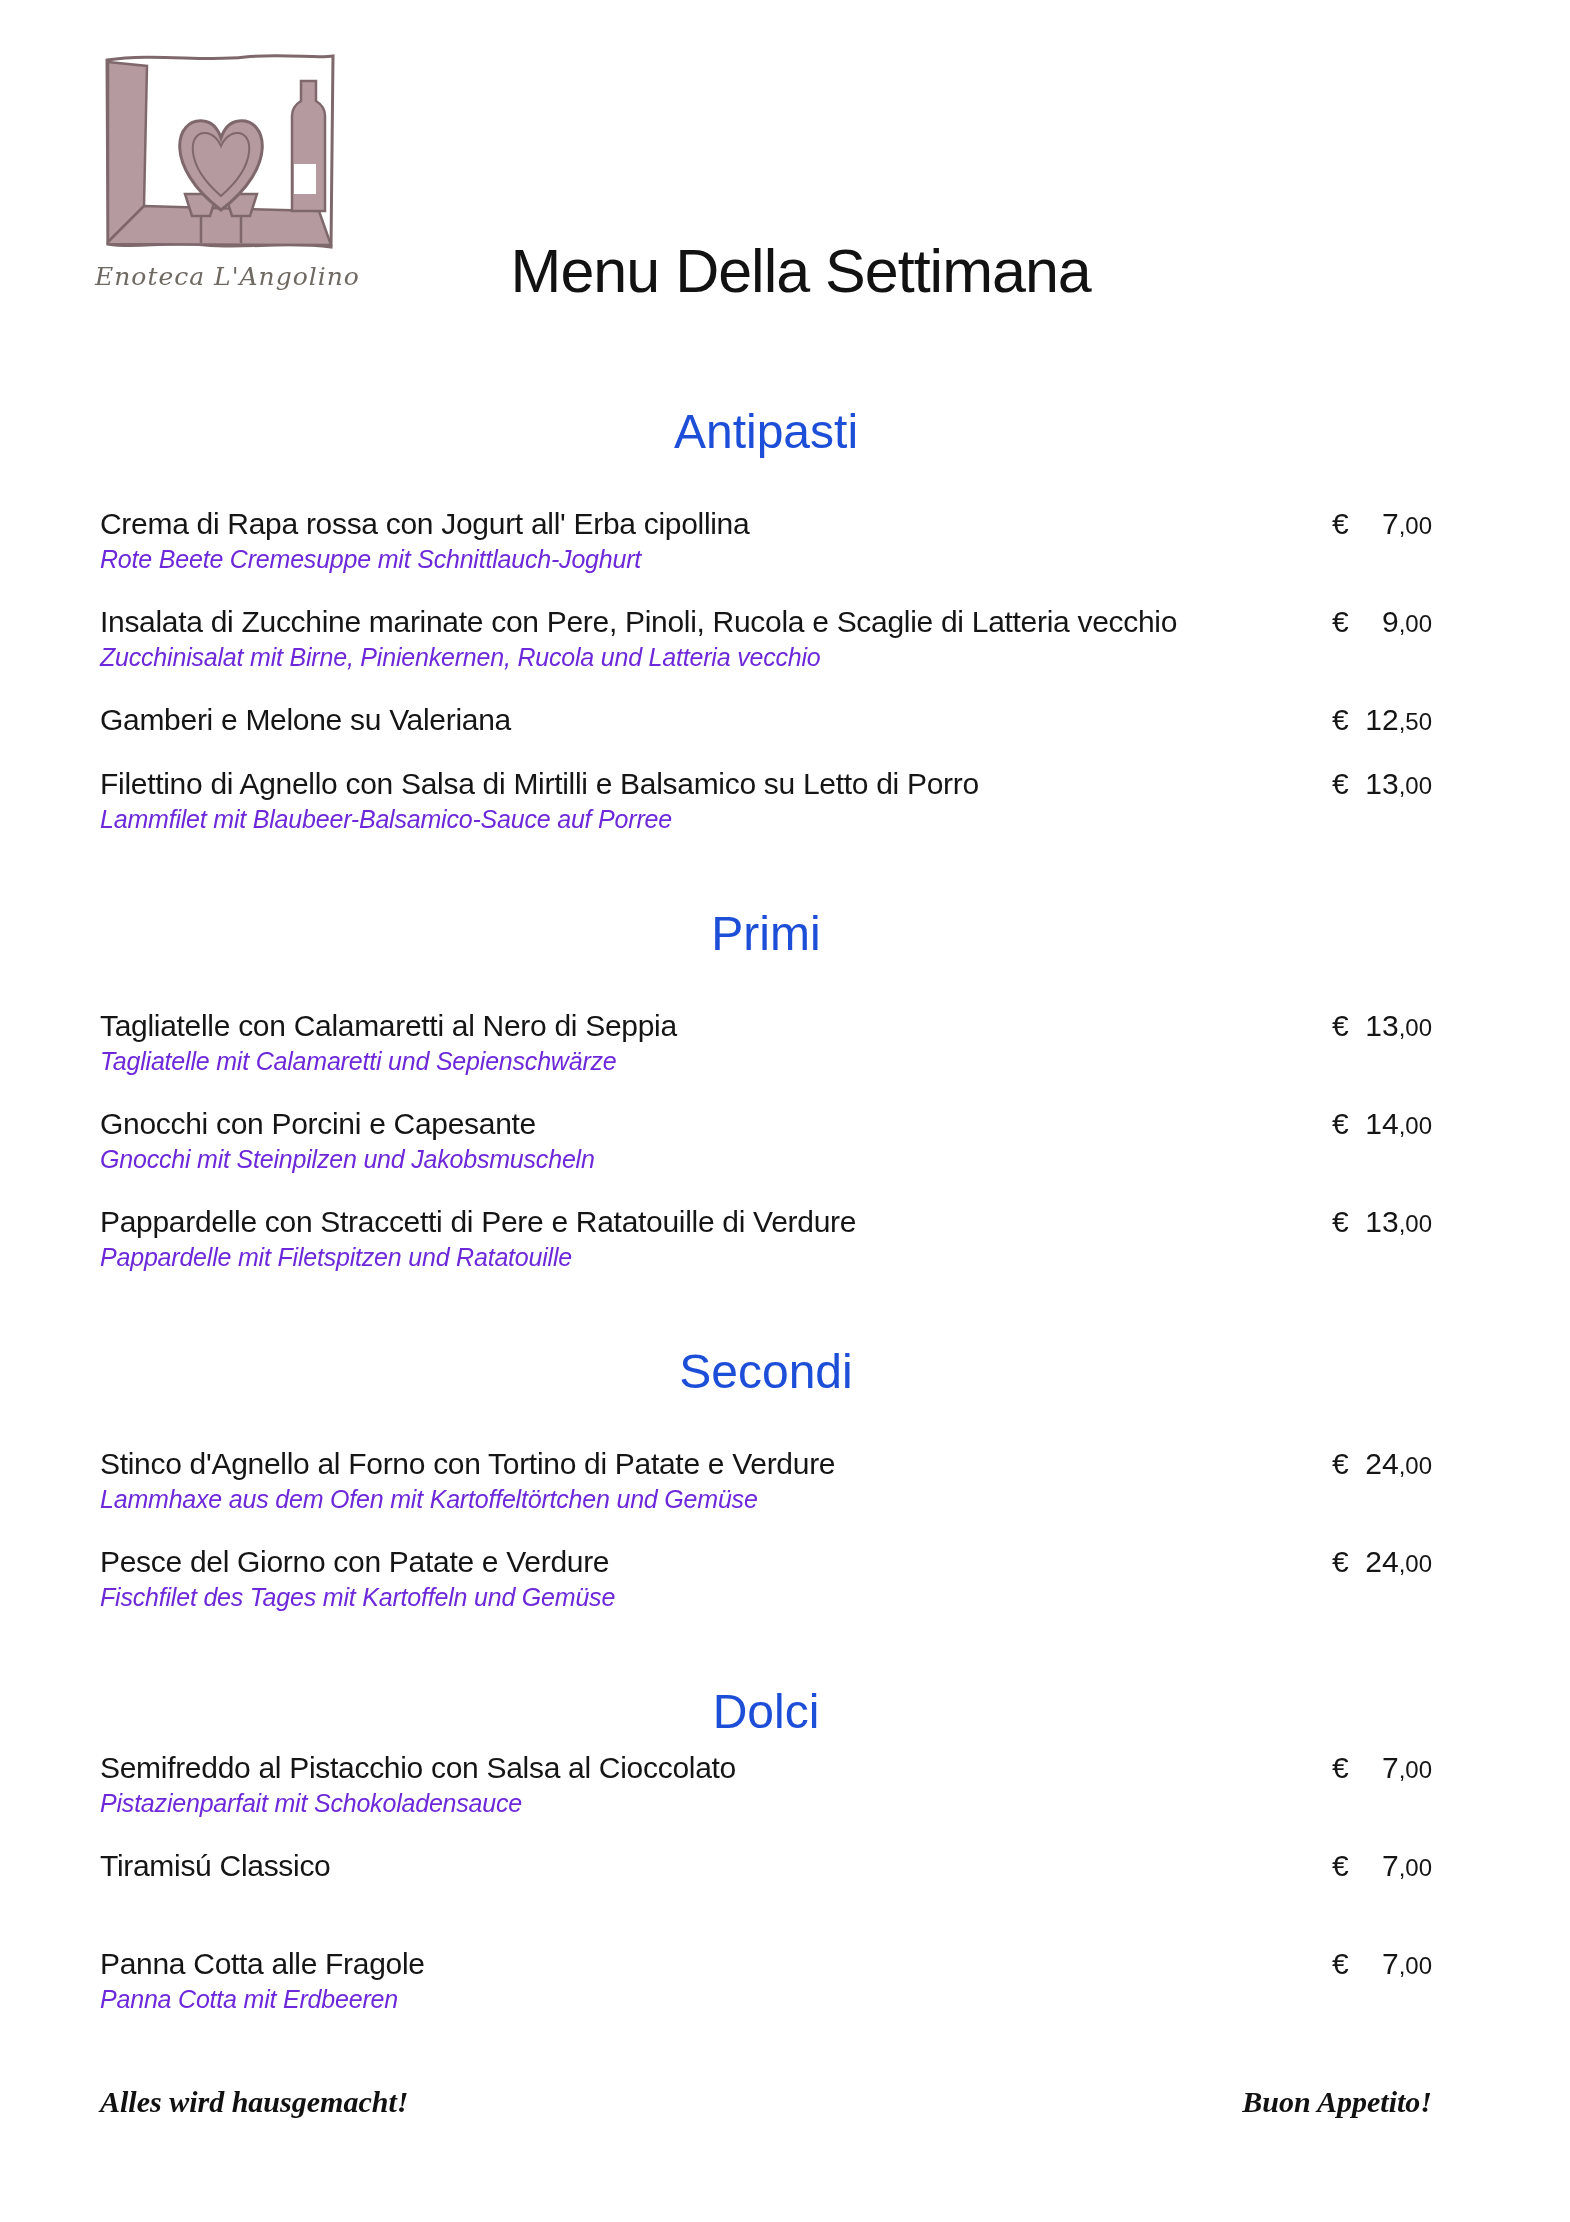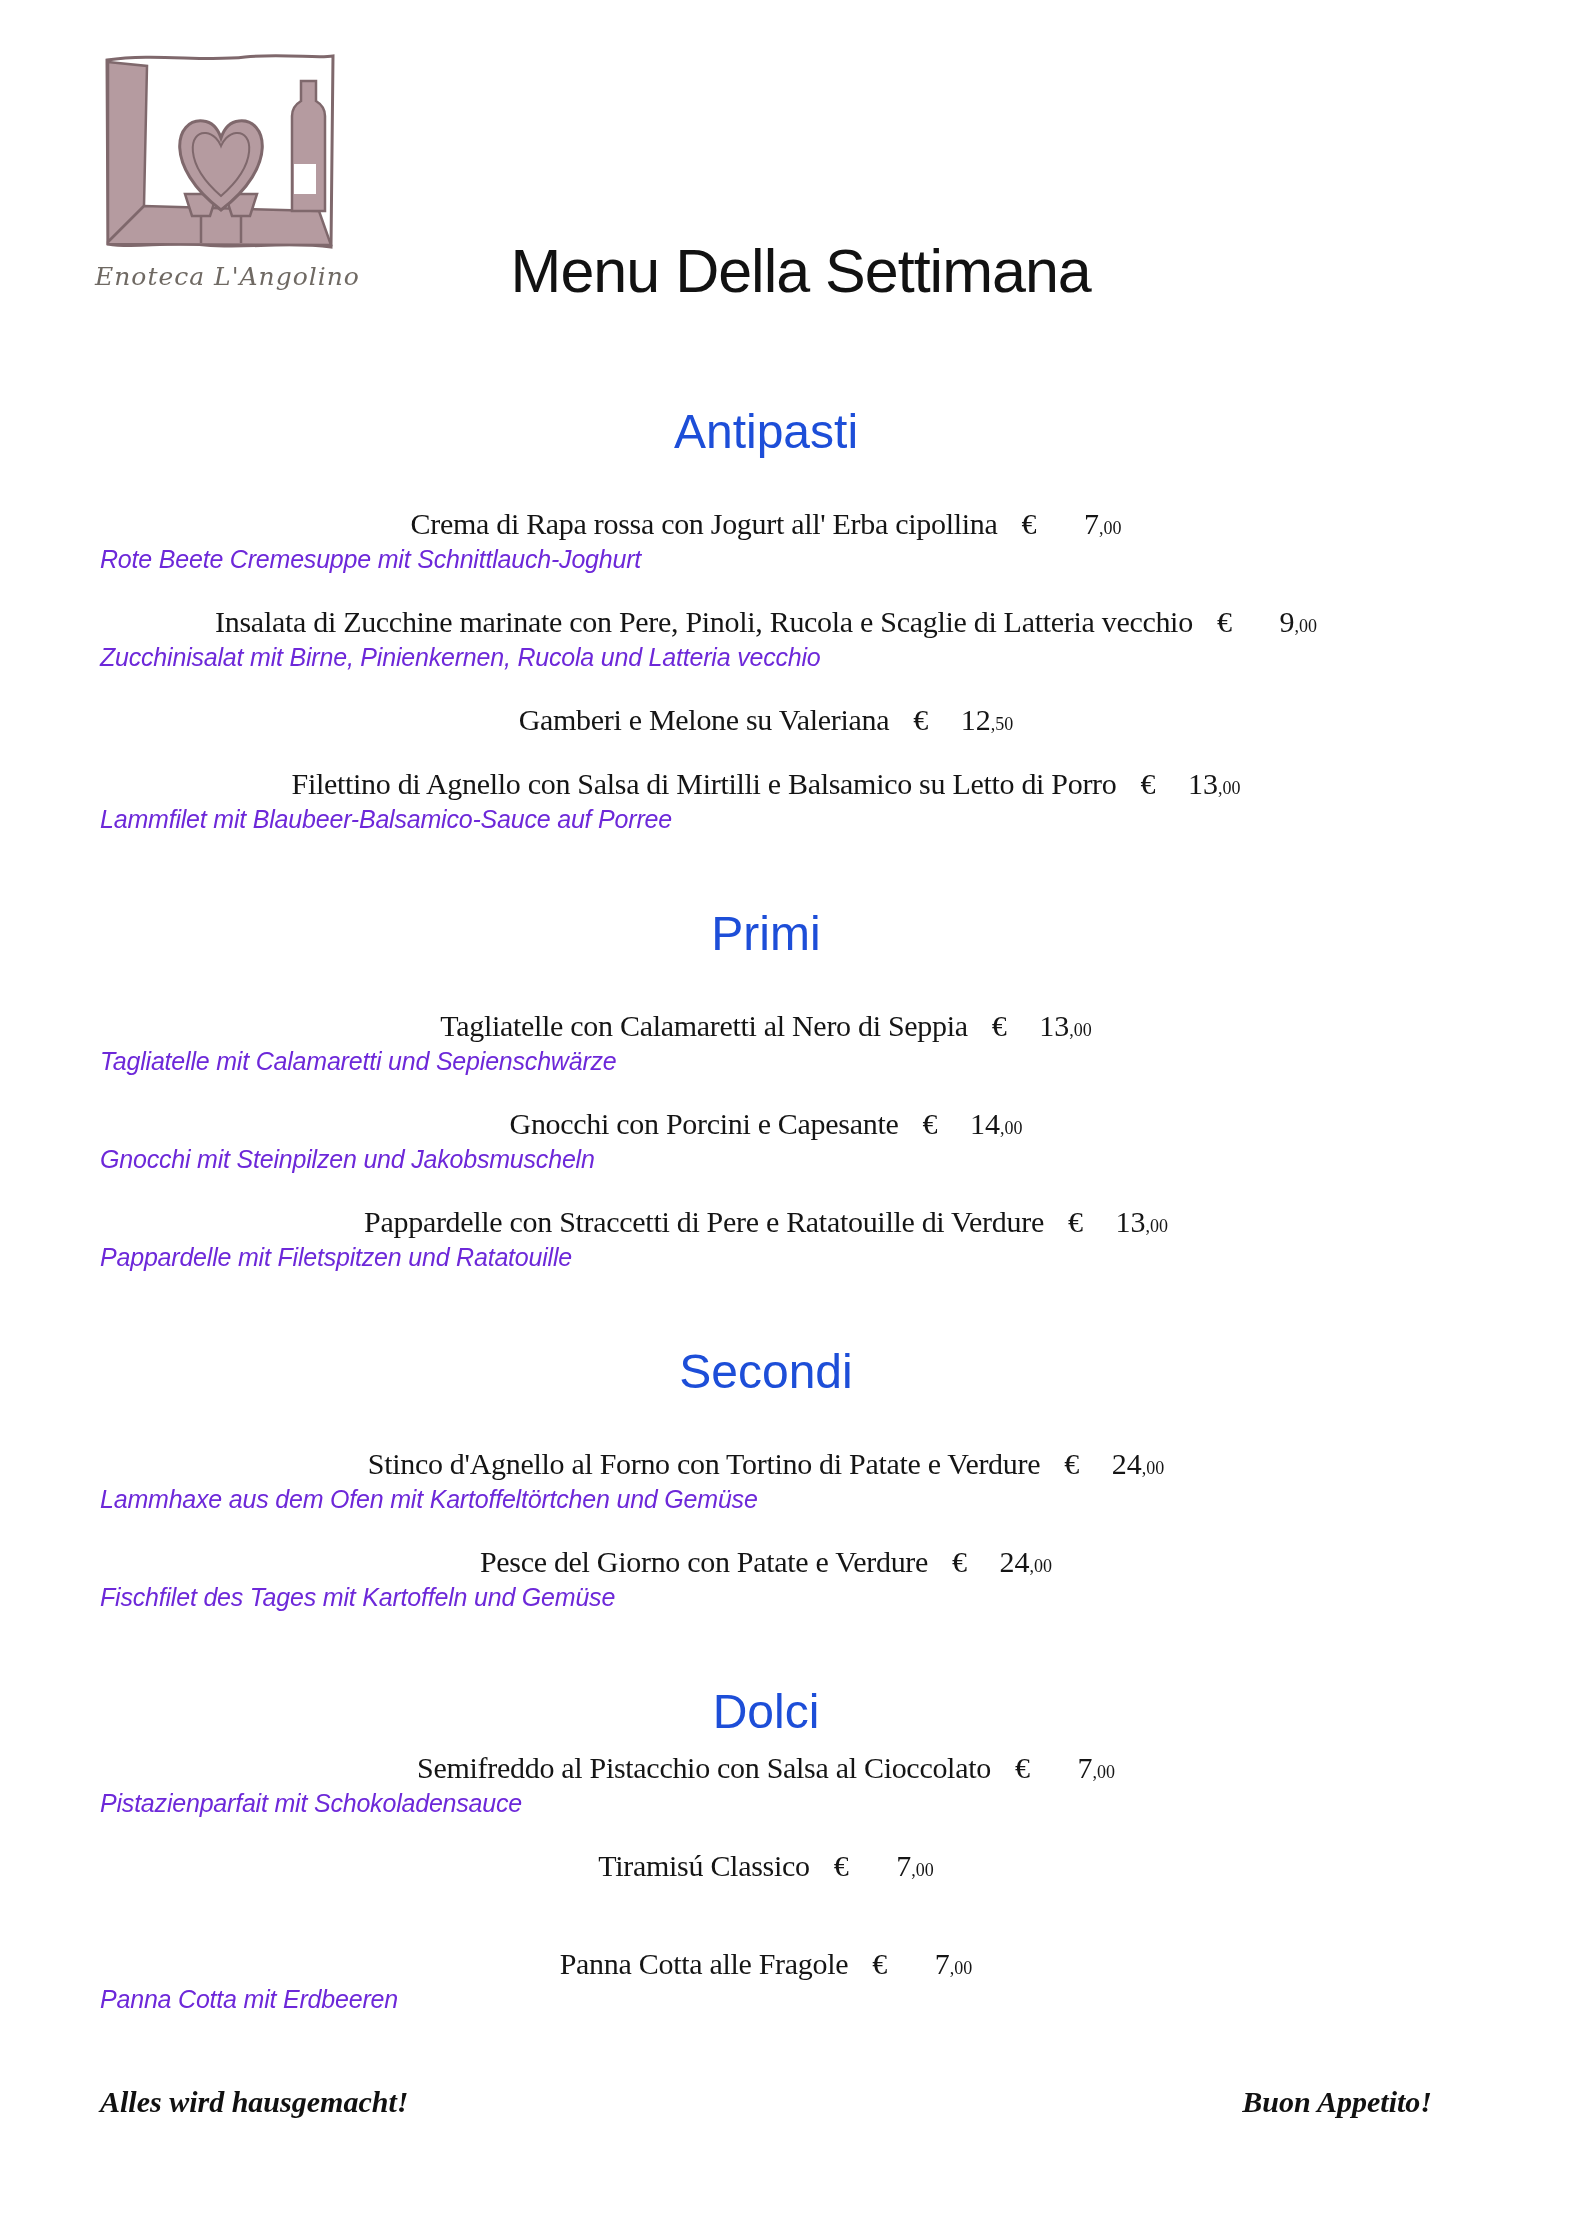--- a/index.html
+++ b/index.html
@@ -47,33 +47,33 @@
     font-size: 48px;
     font-weight: 400;
     line-height: 52px;
     margin: 44px 0 48px 0;
     color: #1d4ed8;
   }
   .section:first-child .section-heading { margin-top: 36px; }
   .section:last-child .section-heading { margin-bottom: 12px; }
 
   .item { margin-bottom: 28px; }
-  .item-row { display: flex; justify-content: center; align-items: baseline; font-family: Liberation Serif, serif; }
+  .item-row { display: flex; justify-content: space-between; align-items: baseline; }
   .item-name { font-size: 30px; line-height: 36px; letter-spacing: -0.3px; }
   .item-price {
     flex-shrink: 0;
     width: 100px;
     margin-left: 24px;
     display: flex;
     justify-content: space-between;
     align-items: baseline;
     font-size: 30px;
     white-space: nowrap;
   }
-  .price-frac { font-size: 18px; }
+  .price-frac { font-size: 24px; }
   .item-desc {
     font-style: italic;
     font-size: 25px;
     line-height: 34px;
     min-height: 34px;
     letter-spacing: -0.2px;
     color: #6d28d9;
   }
 
   

